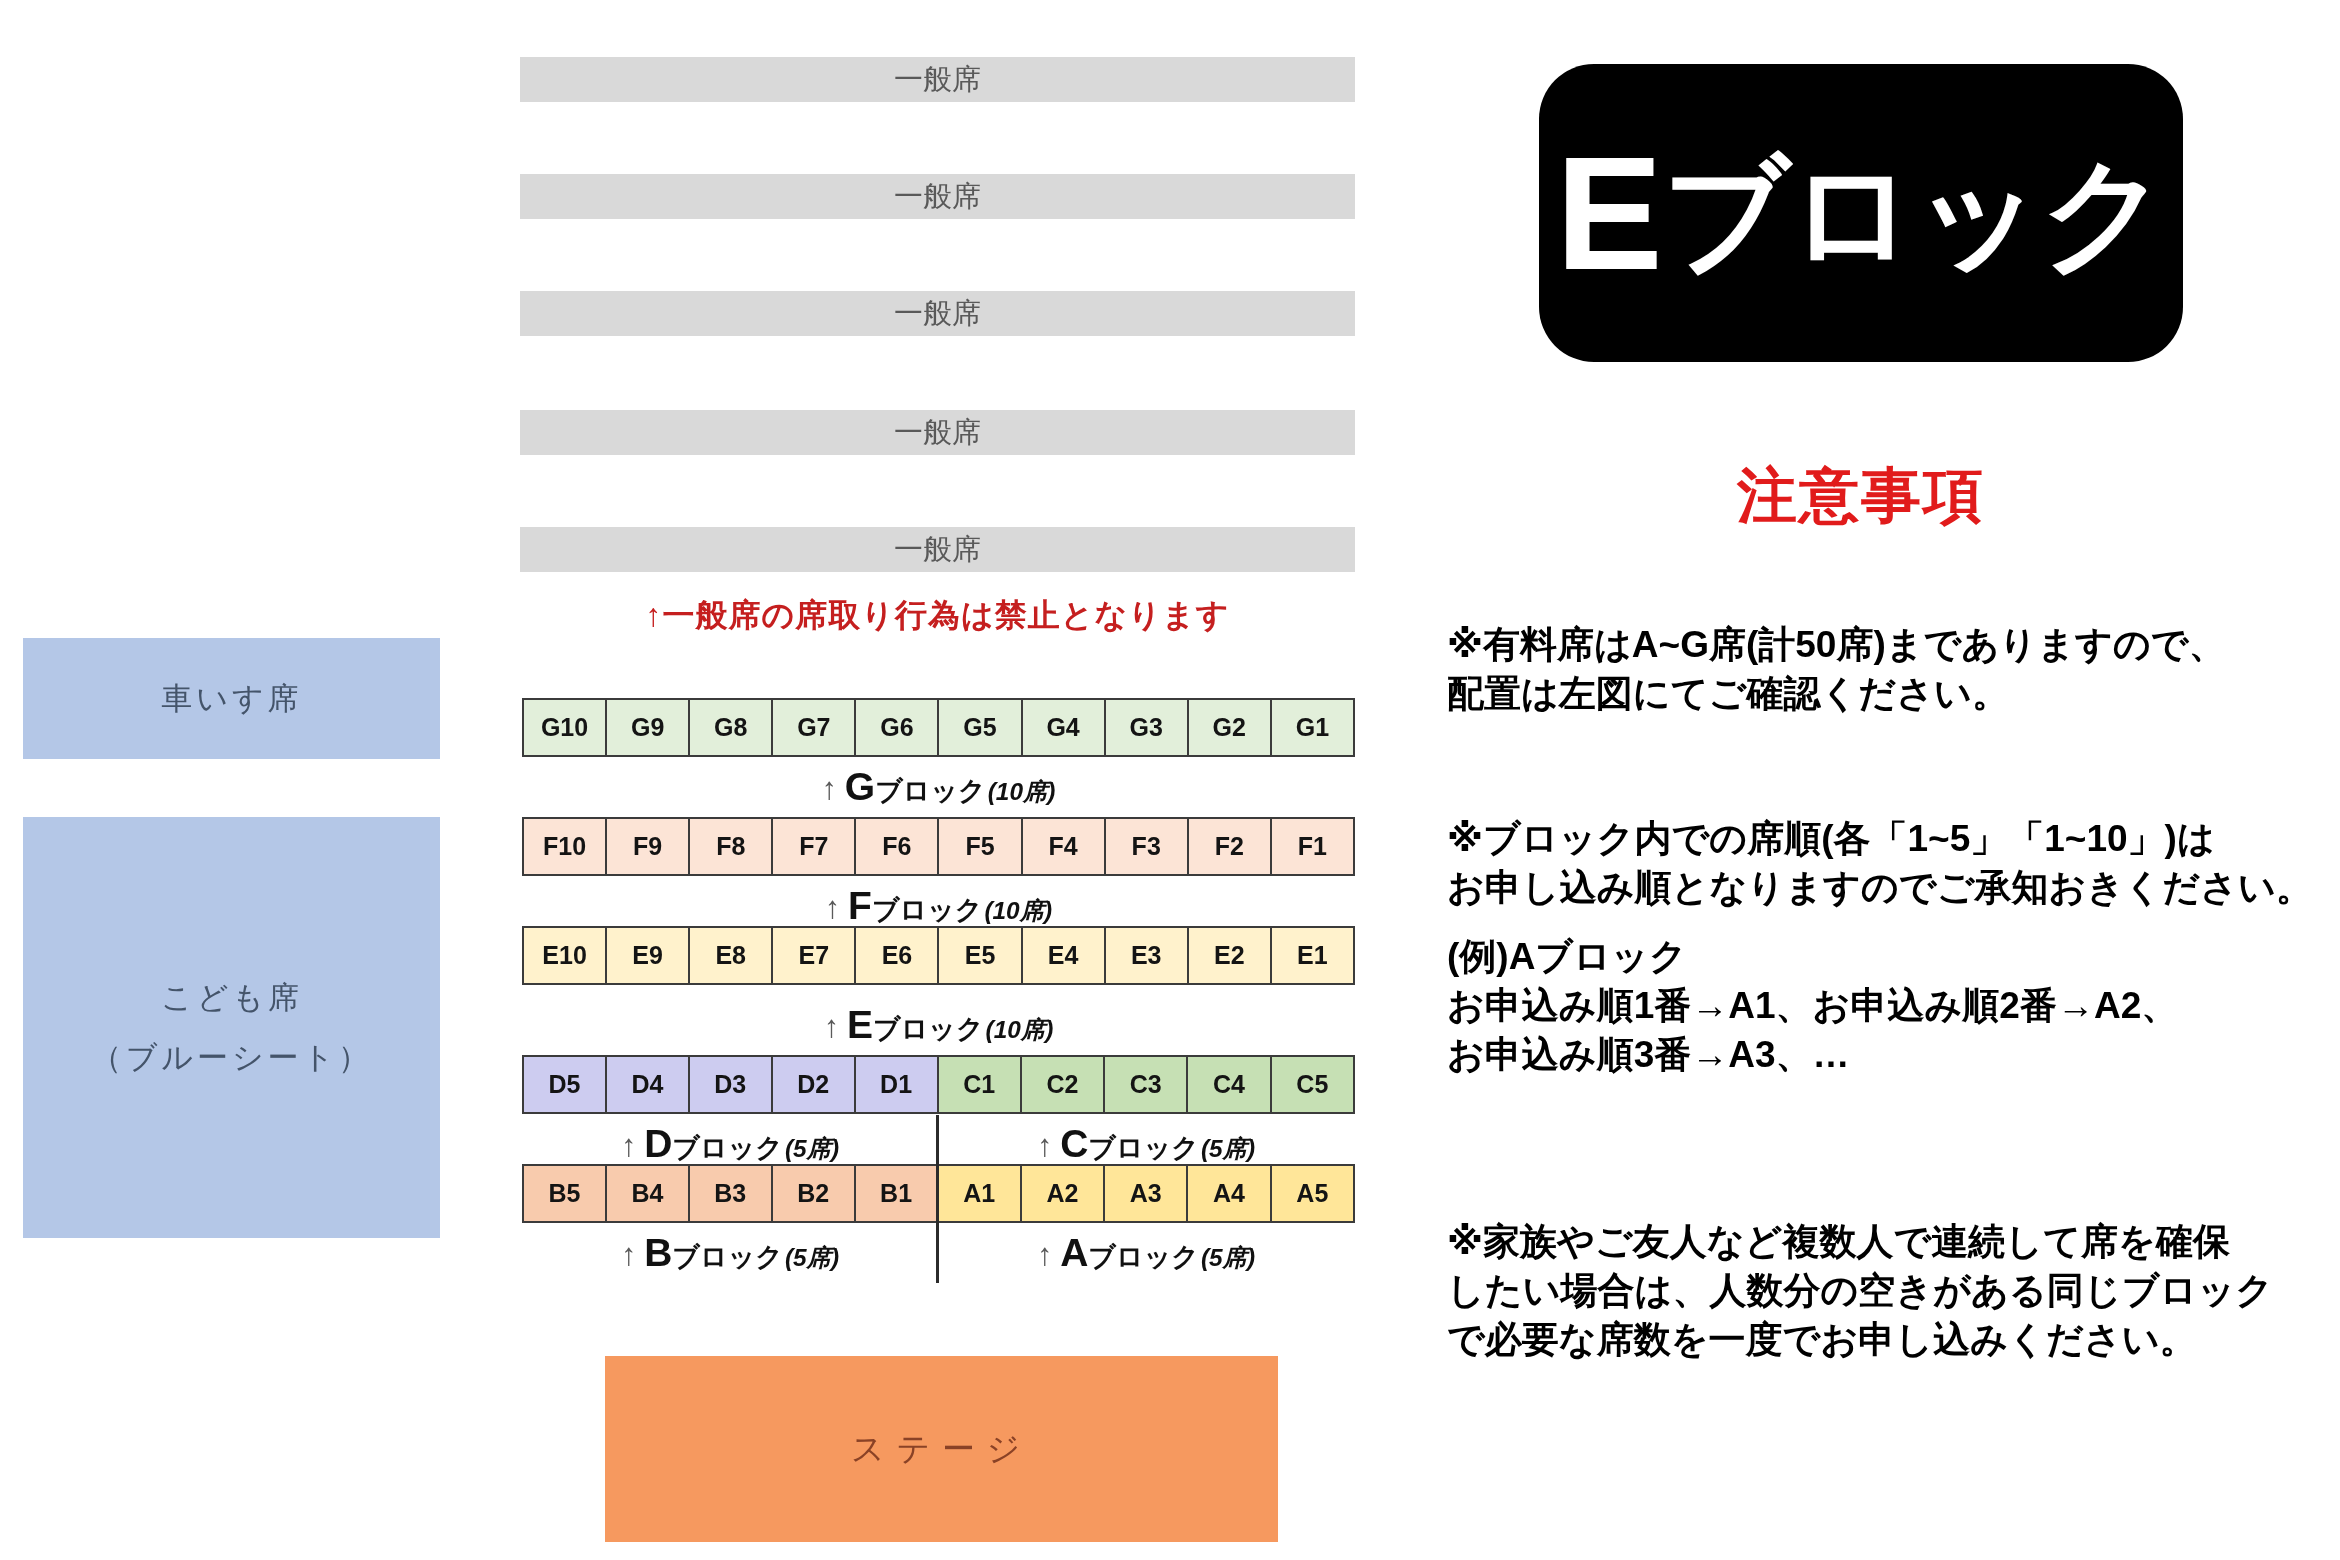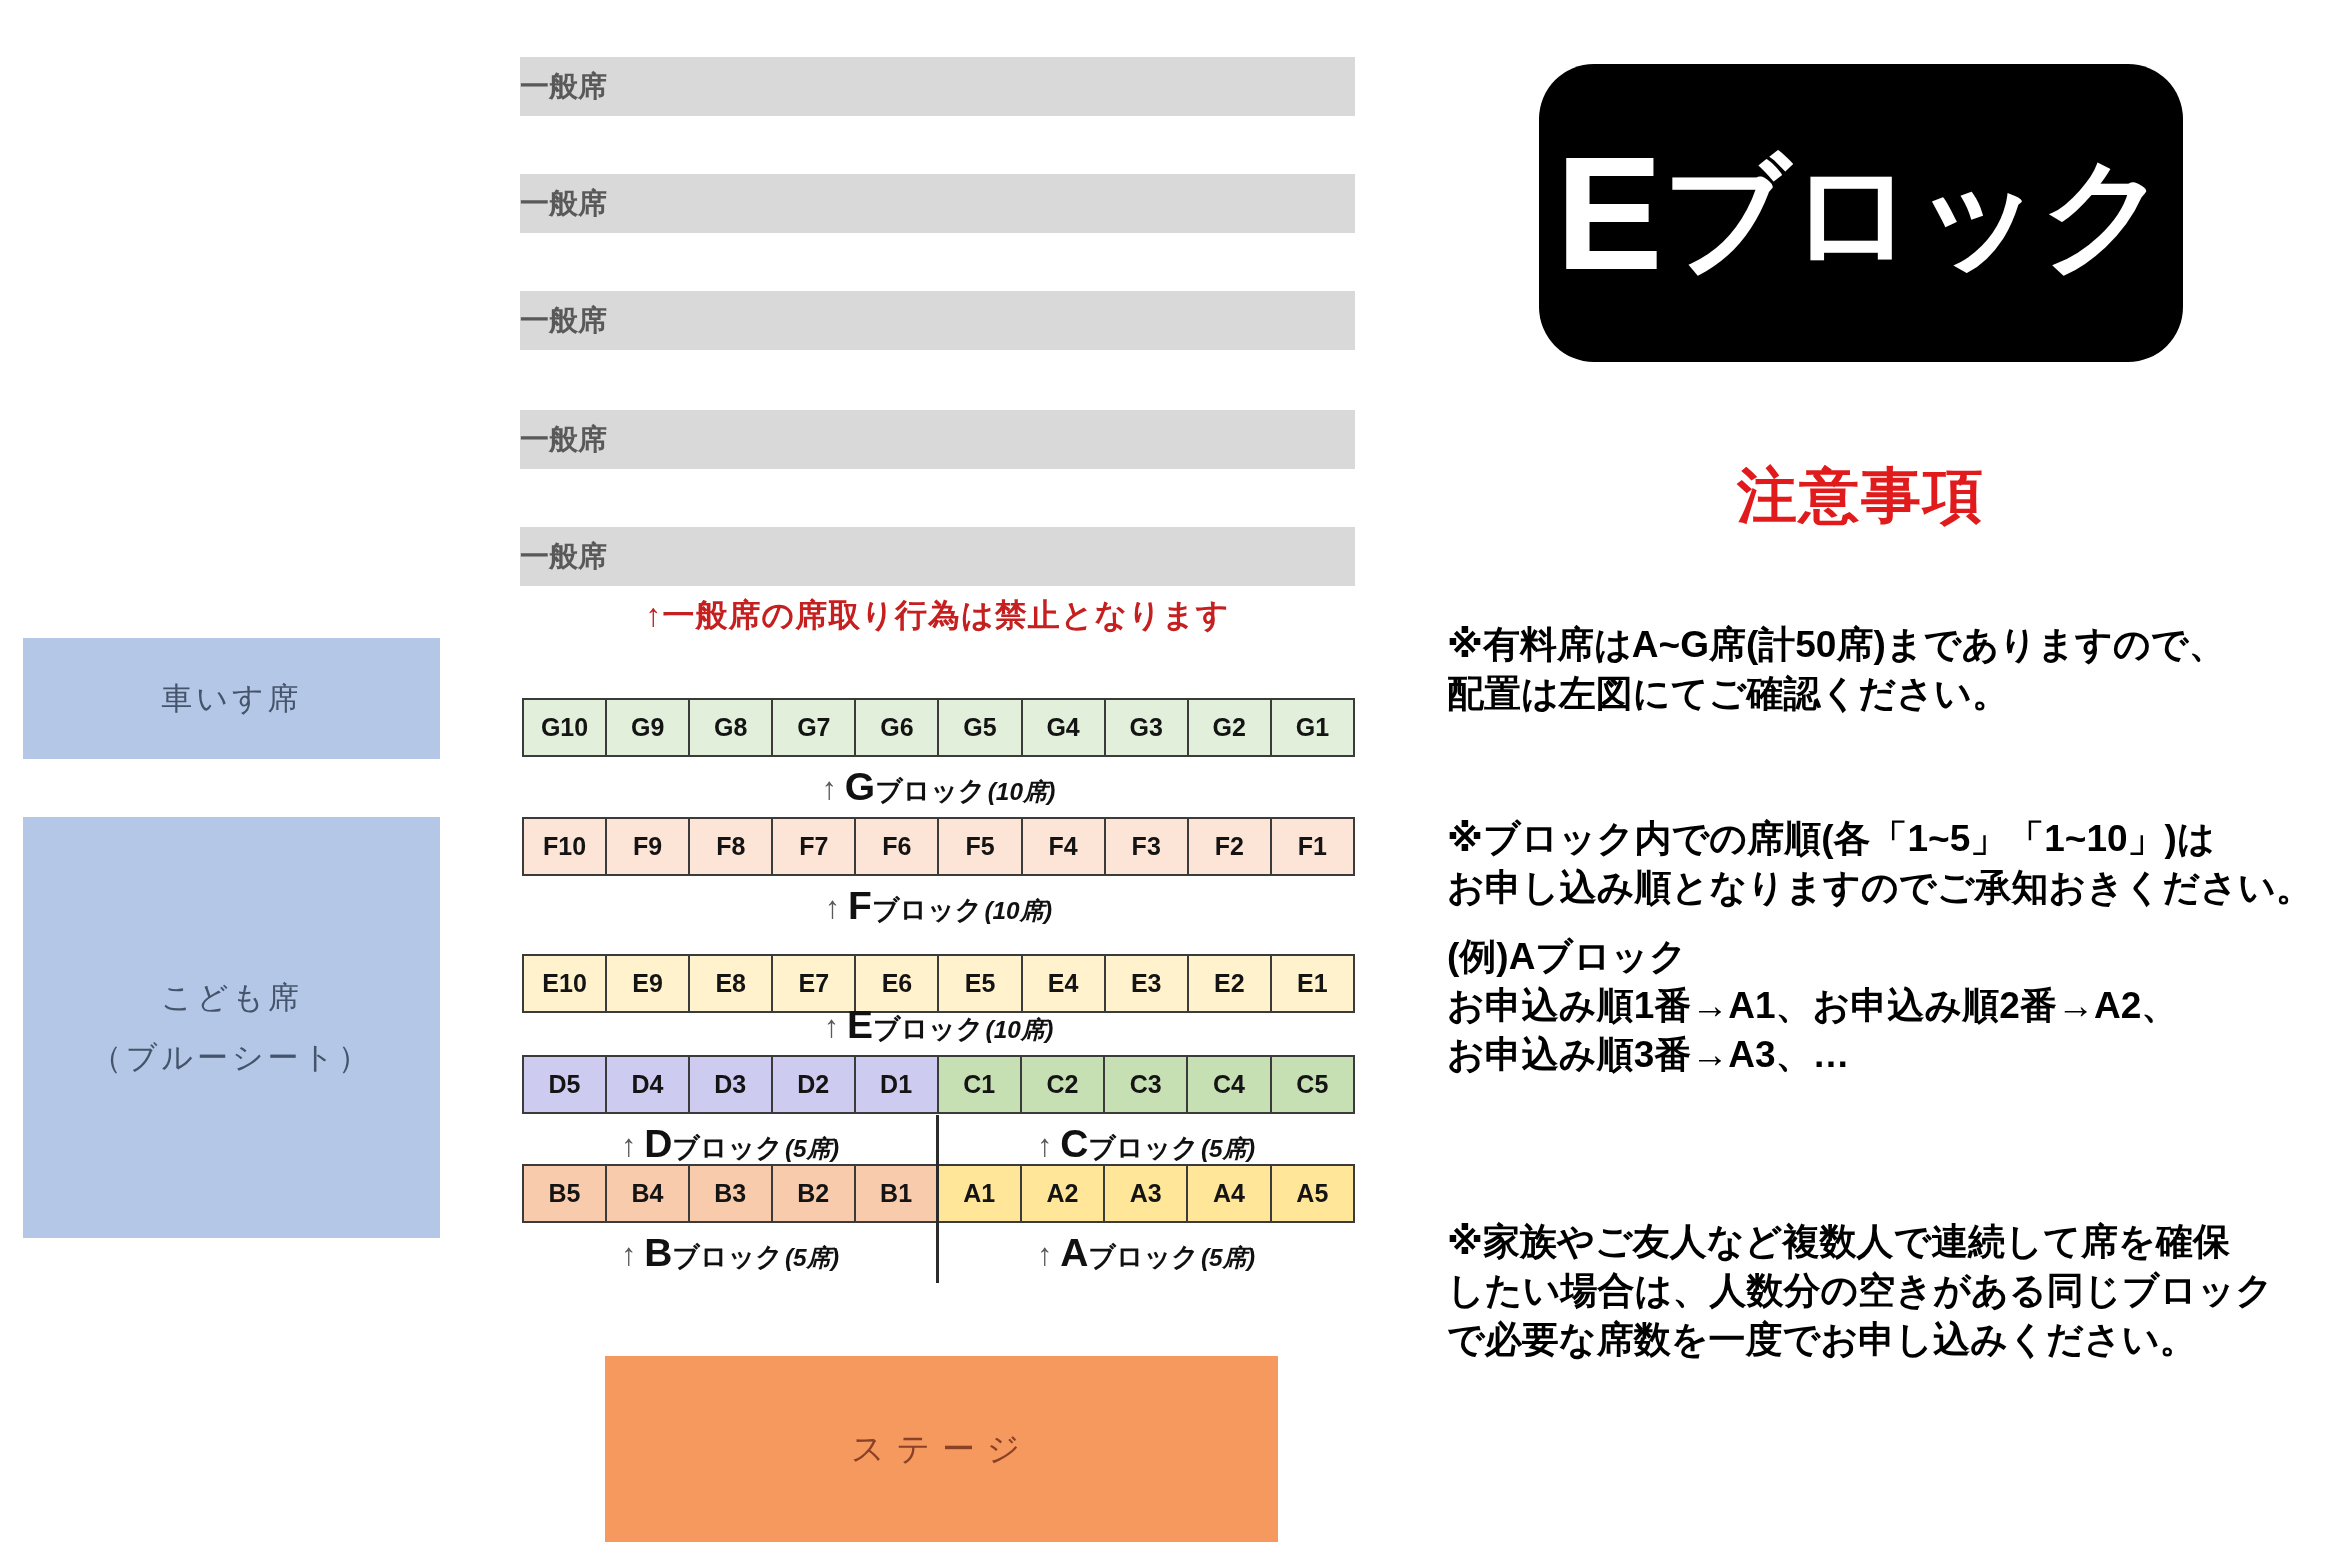--- a/index.html
+++ b/index.html
@@ -2,23 +2,23 @@
 <html><head>
 <meta charset="utf-8">
 <style>
   html,body{margin:0;padding:0;background:#fff;}
   #canvas{
     position:relative;width:2341px;height:1560px;background:#ffffff;overflow:hidden;
     font-family:"Liberation Sans","DejaVu Sans",sans-serif;font-weight:700;
   }
   
   .gray-bar{
-    position:absolute;left:520px;width:835px;height:59px;background:#d9d9d9;
-    display:flex;align-items:center;
-    color:#595959;font-size:29px;font-weight:700;
+    position:absolute;left:520px;width:835px;height:45px;background:#d9d9d9;
+    display:flex;align-items:center;justify-content:center;
+    color:#595959;font-size:29px;font-weight:400;
   }
   .warning{
     position:absolute;left:520px;width:835px;top:595px;height:41px;
     display:flex;align-items:center;justify-content:center;
     color:#c51f1f;font-size:32px;font-weight:700;letter-spacing:1px;
   }
   
   .blue-box{
     position:absolute;left:23.4px;width:417px;background:#b4c7e7;color:#44546a;
     display:flex;flex-direction:column;align-items:center;justify-content:center;
@@ -138,21 +138,21 @@
     <div class="cell">F2</div>
     <div class="cell last">F1</div>
   </div>
   <div class="block-label" style="top:884px;left:522px;width:833px">
     <span class="bl-arrow">↑</span>
     <span class="bl-letter">F</span>
     <span class="bl-word">ブロック</span>
     <span class="bl-count">(10席)</span>
   </div>
 
-  <div class="seat-row" style="top: 954px; background-color: rgb(255, 242, 204);">
+  <div class="seat-row" style="top: 926px; background-color: rgb(255, 242, 204);">
     <div class="cell">E10</div>
     <div class="cell">E9</div>
     <div class="cell">E8</div>
     <div class="cell">E7</div>
     <div class="cell">E6</div>
     <div class="cell">E5</div>
     <div class="cell">E4</div>
     <div class="cell">E3</div>
     <div class="cell">E2</div>
     <div class="cell last">E1</div>

